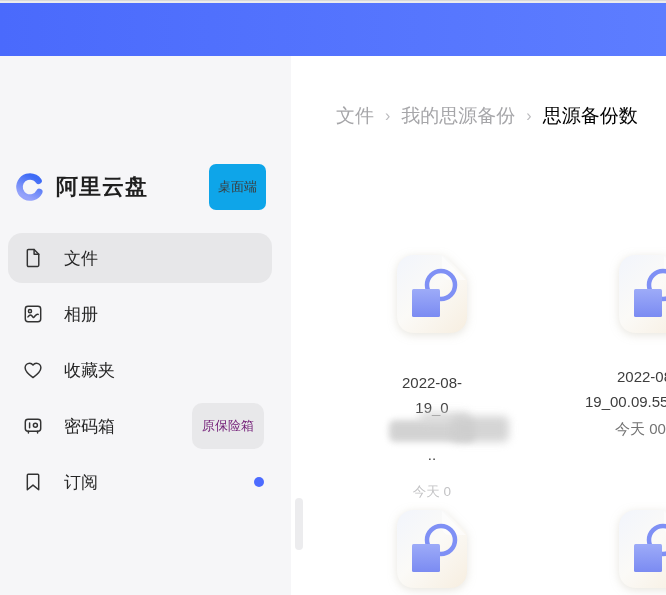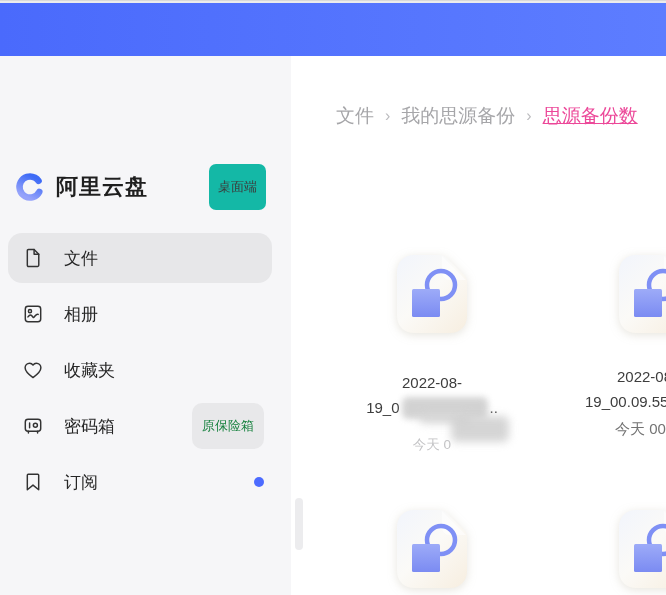--- a/index.html
+++ b/index.html
@@ -14,51 +14,51 @@
   .top-strip { position:absolute; left:0; top:0; width:666px; height:3px; background:#ececec; border-top:1px solid #d9d9d9; }
   .titlebar  { position:absolute; left:0; top:3px; width:666px; height:53px;
                background:linear-gradient(90deg,#4a6afc 0%,#5d7dff 100%); }
 
   
   .sidebar { position:absolute; left:0; top:56px; width:291px; height:539px; background:#f6f6f8; }
 
   .brand { position:absolute; left:15px; top:114px; width:262px; height:34px; display:flex; align-items:center; }
   .brand-logo { width:30px; height:30px; flex:0 0 30px; }
   .brand-name { margin-left:11px; font-size:22px; font-weight:bold; color:#1f1f1f; letter-spacing:1px; }
-  .brand-badge { margin-left:auto; margin-right:11px; background:#14b8a6; color:#3c3c3c;
+  .brand-badge { margin-left:auto; margin-right:11px; background:#0ea5e9; color:#3c3c3c;
                  font-size:13px; padding:14px 9px; border-radius:7px; }
 
   .nav { position:absolute; left:0; top:177px; width:291px; }
   .nav-item { height:50px; margin:0 0 6px 0; display:flex; align-items:center; padding:0 27px 0 22px; cursor:pointer; }
   .nav-item.active { background:#e7e7e9; border-radius:14px; margin-left:8px; margin-right:19px; padding:0 19px 0 14px; }
   .nav-icon { width:22px; height:22px; flex:0 0 22px; color:#333; }
   .nav-icon svg { width:22px; height:22px; display:block; }
   .nav-label { margin-left:20px; font-size:17px; color:#262626; }
-  .nav-badge { margin-left:auto; background:#e8e8ea; color:#15803d; font-size:13px; padding:14px 10px; border-radius:10px; }
+  .nav-badge { margin-left:auto; background:#e8e8ea; color:#701a75; font-size:13px; padding:14px 10px; border-radius:10px; }
   .nav-dot { margin-left:auto; width:10px; height:10px; border-radius:50%; background:#4c6bff; }
 
   
   .content { position:absolute; left:291px; top:56px; width:375px; height:539px; background:#fff; }
 
   .breadcrumb { position:absolute; left:45px; top:47px; display:flex; align-items:center; white-space:nowrap; font-size:19px; }
   .crumb { color:#a6a6a9; }
-  .crumb.current { color:#ec4899;text-decoration:underline; }
+  .crumb.current { color:#000000; }
   .crumb-sep { color:#bcbcbf; font-size:16px; margin:0 11px; }
 
   .count-row { position:absolute; left:46px; top:126px; display:flex; align-items:center; }
   .select-circle { width:20px; height:20px; border-radius:50%; border:1.5px solid #dedee0; background:#fff; }
   .count-label { margin-left:10px; font-size:14px; color:#4c4c4c; }
 
   .scroll-thumb { position:absolute; left:4px; top:442px; width:8px; height:52px; border-radius:4px; background:#ececee; }
 
   .tile { position:absolute; width:150px; }
   .tile-icon { width:72px; height:80px; margin:0 auto; display:block;
                filter:drop-shadow(0 2px 5px rgba(160,150,125,.25)); }
   .tile-name { margin-top:36px; font-size:15px; line-height:25px; color:#3d3d3d; text-align:center; }
-  .line2 { display:flex; justify-content:center; align-items:center; }
+  .line2 { display:flex; justify-content:center; align-items:center;flex-direction:column; }
   .censor { background:#cbcbcb; filter:blur(3px); border-radius:6px; opacity:.85; }
   .censor.mid { display:inline-block; width:86px; height:22px; margin:0 2px; }
   .censor.tail { position:absolute; left:62px; top:158px; width:52px; height:12px; background:#d6d6d6; filter:blur(4px); }
   .censor.time-blob { position:absolute; left:94px; top:162px; width:58px; height:26px; background:#cecece; filter:blur(4px); opacity:.85; }
   .tile-time { margin-top:16px; font-size:13.5px; color:#c3c3c5; text-align:center; }
   .tile.clipped .tile-icon { margin:0 0 0 39px; }
   .abs-line { position:absolute; white-space:nowrap; font-size:15px; color:#3d3d3d; }
   .abs-time { position:absolute; white-space:nowrap; font-size:15px; color:#737373; }
 </style>
 </head>

